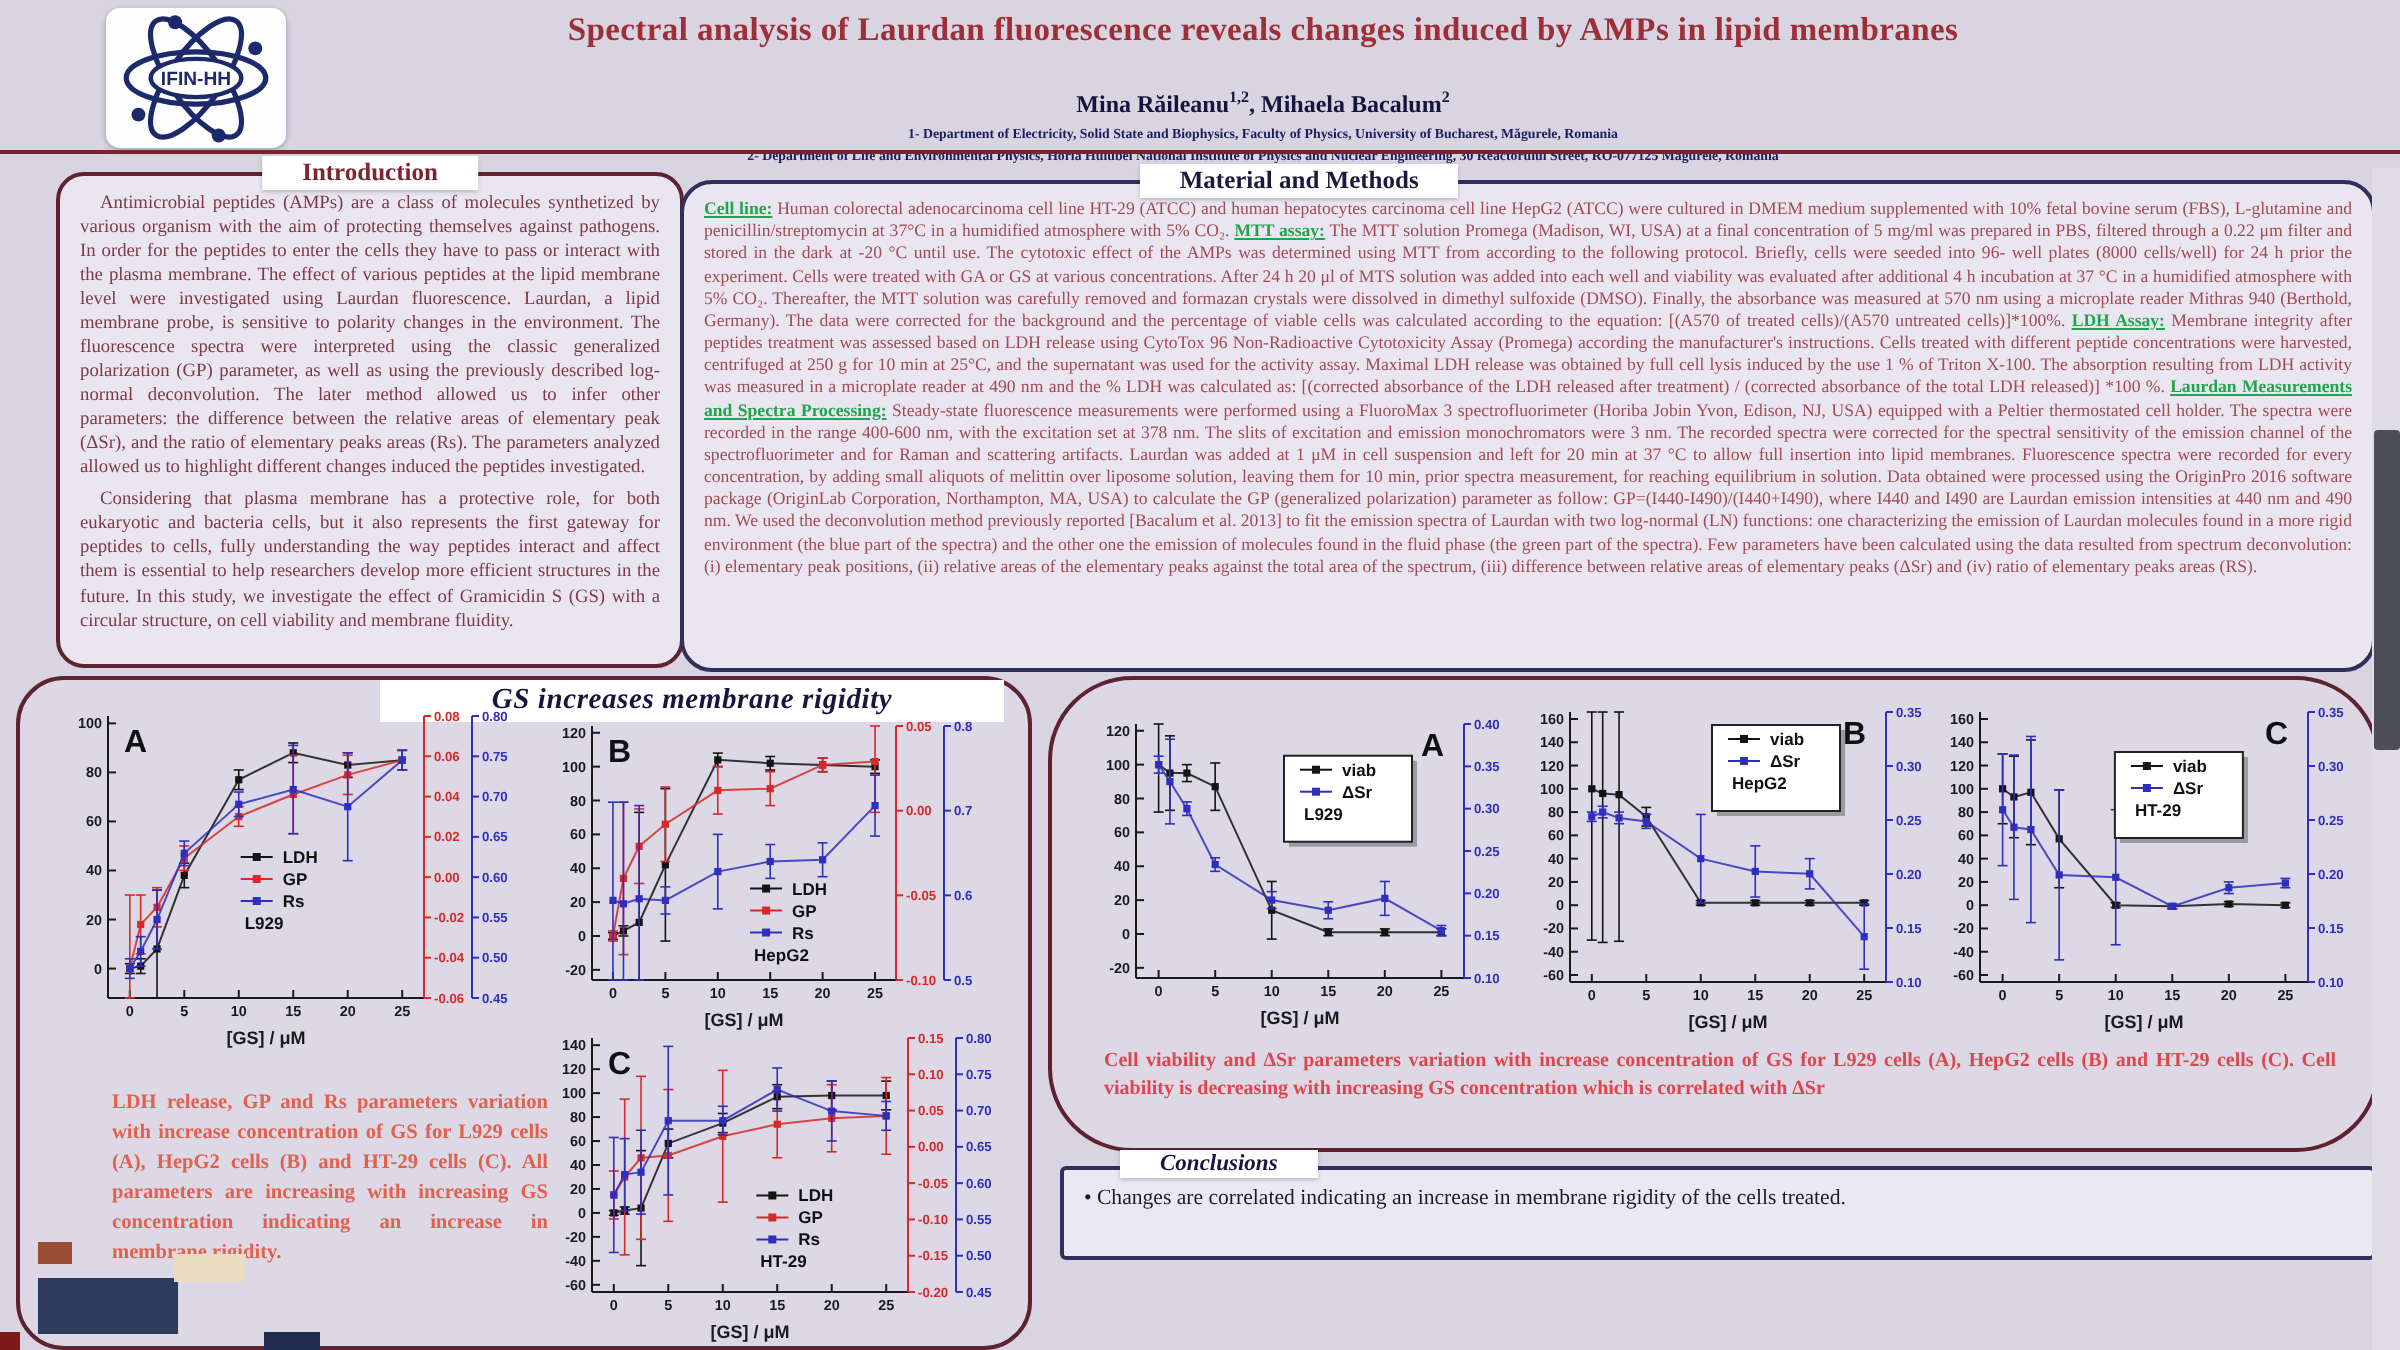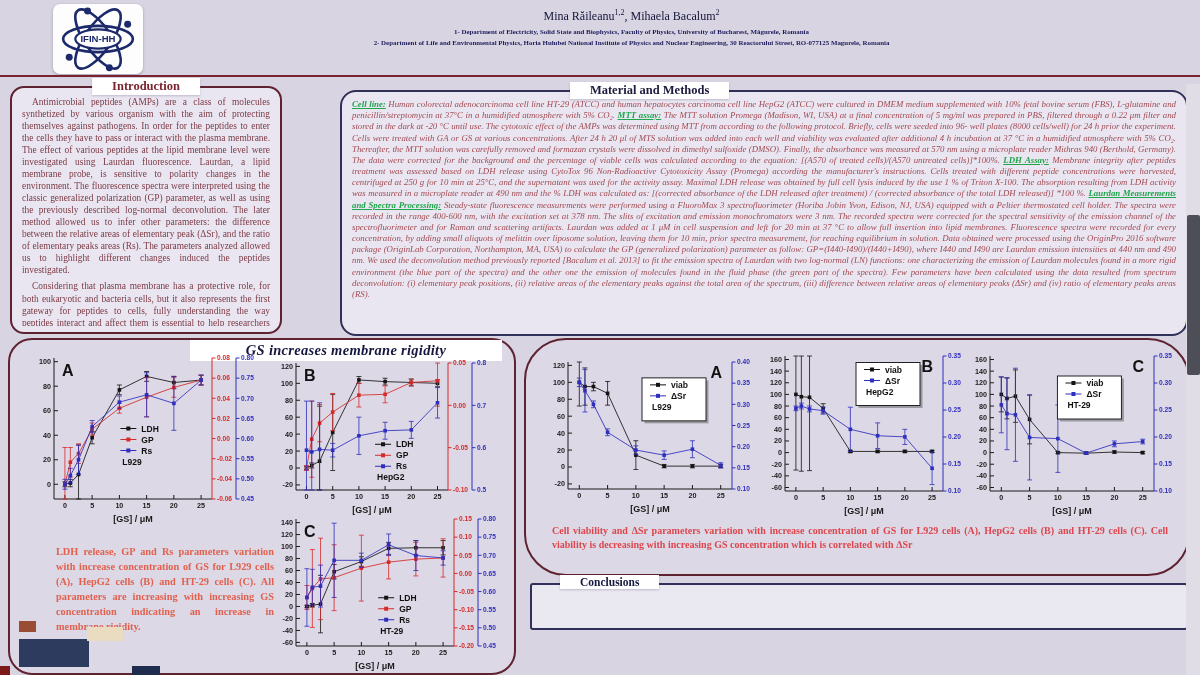--- a/index.html
+++ b/index.html
@@ -5,60 +5,60 @@
   html,body{margin:0;padding:0;}
   .poster{position:relative;width:1200px;height:675px;background:#d9d4e1;overflow:hidden;
           font-family:"Liberation Serif",serif;}
   
   .hdr{position:absolute;left:0;top:0;width:1200px;height:75px;}
   .logo{position:absolute;left:20px;top:4px;width:90px;height:70px;background:#fdfdfd;
         border-radius:7px;box-shadow:0 1px 3px rgba(60,50,90,.35);margin-left:33px;}
   .logo svg{display:block;margin:1px auto 0;}
   .headtext{position:absolute;left:128px;right:65px;top:5px;text-align:center;}
   .title{font-size:16.5px;font-weight:bold;color:#9e2f38;letter-spacing:.2px;}
-  .authors{margin-top:3px;font-size:12px;font-weight:normal;color:#14143c;}
+  .authors{margin-top:19px;font-size:12px;font-weight:bold;color:#14143c;}
   .authors sup{font-size:8px;}
   .affil{margin-top:3px;font-size:6.9px;font-weight:bold;color:#1c1c5e;line-height:1.45;}
   .redline{position:absolute;left:0;top:75px;width:1200px;height:2px;background:#7a2330;}
   
   .panel{position:absolute;box-sizing:border-box;}
   .phead{position:absolute;top:-10px;background:#ffffff;padding:1px 20px;font-weight:bold;
          white-space:nowrap;font-size:12.5px;box-shadow:0 1px 2px rgba(60,50,90,.25);}
   
-  .intro{left:10px;top:86px;width:272px;height:248px;background:#eae6f1;
+  .intro{left:28px;top:86px;width:314px;height:248px;background:#eae6f1;
          border:2.5px solid #5e2230;border-radius:14px;}
   .intro .phead{left:50%;transform:translateX(-50%);color:#7c2430;}
   .intro .body{padding:8px 10px 4px;font-size:9.4px;line-height:1.28;color:#7c3a45;
                text-align:justify;overflow:hidden;height:226px;font-family:Liberation Serif, serif;}
   .intro p{margin:0 0 4px;text-indent:10px;}
   
   .methods{left:340px;top:90px;width:848px;height:246px;background:#eae6f1;
            border:2.5px solid #30305a;border-radius:16px;}
   .methods .phead{left:27%;color:#1a1a3c;}
   .methods .body{padding:7px 10px;font-size:8.8px;line-height:1.27;color:#a04a52;
-                 text-align:justify;overflow:hidden;height:218px;font-style:italic;}
+                 text-align:justify;overflow:hidden;height:218px;}
   .kw{color:#21a54c;font-weight:bold;text-decoration:underline;}
   
   .lres{left:8px;top:338px;width:508px;height:337px;background:#dcd8e5;
         border:2.5px solid #5e2230;border-radius:24px;}
   .lres-title{position:absolute;left:180px;top:0px;width:312px;background:#ffffff;
               text-align:center;font-size:14.5px;font-weight:bold;font-style:italic;
               color:#16163e;padding:2px 0;letter-spacing:.3px;}
   .rres{left:524px;top:338px;width:666px;height:238px;background:#dcd8e5;
         border:2.5px solid #5e2230;border-radius:42px;}
   .chart{position:absolute;}
   .chart svg{display:block;}
   .capL{position:absolute;left:46px;top:205px;width:218px;font-size:10.3px;font-weight:bold;
         color:#e2604e;text-align:justify;line-height:1.45;}
   .capR{position:absolute;left:26px;top:184px;width:616px;font-size:10px;font-weight:bold;
         color:#de464e;text-align:justify;line-height:1.4;}
   
   .conc{left:530px;top:583px;width:658px;height:47px;background:#eae8f1;
         border:2px solid #30305a;border-radius:3px;}
-  .conc .phead{left:28px;color:#16163e;font-size:11.5px;}
+  .conc .phead{left:28px;color:#16163e;font-size:11.5px;font-style:italic;}
   .conc .body{padding:7px 10px 0;font-size:10.8px;color:#1c1c30;line-height:1.45;}
   .bullet::before{content:"• ";}
   .ackn{left:530px;top:637px;width:658px;height:36px;background:#eae8f1;
         border:1.5px solid #8a3a42;border-radius:3px;}
   .ackn .phead{left:22px;color:#16163e;font-size:11.5px;}
   .ackn .body{padding:6px 8px 0;font-size:10.3px;color:#23234e;line-height:1.25;
               text-align:justify;}
   
   .dec{position:absolute;}
   .dec-rust{left:19px;top:621px;width:17px;height:11px;background:#9a4c34;}
@@ -87,20 +87,21 @@
           <circle cx="38" cy="7" r="4" fill="#1c2a6b"></circle>
           <circle cx="84" cy="22" r="4" fill="#1c2a6b"></circle>
           <circle cx="17" cy="60" r="4" fill="#1c2a6b"></circle>
           <circle cx="63" cy="72" r="4" fill="#1c2a6b"></circle>
           <ellipse cx="50" cy="39" rx="26" ry="11" fill="#ffffff" stroke="#1c2a6b" stroke-width="2.5"></ellipse>
           <text x="50" y="43" text-anchor="middle" font-family="Liberation Sans, sans-serif" font-size="11" font-weight="bold" fill="#1c2a6b">IFIN-HH</text>
         </svg>
       </span>
     </div>
     <div class="headtext">
+      <div class="title">Spectral analysis of Laurdan fluorescence reveals changes induced by AMPs in lipid membranes</div>
       <div class="authors"><span>Mina Răileanu</span><sup>1,2</sup><span>, </span><span>Mihaela Bacalum</span><sup>2</sup></div>
       <div class="affil">1- Department of Electricity, Solid State and Biophysics, Faculty of Physics, University of Bucharest, Măgurele, Romania</div>
       <div class="affil" style="margin-top:1px;">2- Department of Life and Environmental Physics, Horia Hulubei National Institute of Physics and Nuclear Engineering, 30 Reactorului Street, RO-077125 Magurele, Romania</div>
     </div>
   </div>
   <div class="redline"></div>
 
   <div class="panel intro">
     <div class="phead">Introduction</div>
     <div class="body">
@@ -1032,20 +1033,21 @@
           <text x="107.44" y="62" font-size="8.5" fill="#111" text-anchor="start" font-weight="bold" font-family="Liberation Sans, sans-serif">HT-29</text>
           <text x="184" y="26" font-size="16" fill="#111" text-anchor="end" font-weight="bold" font-family="Liberation Sans, sans-serif">C</text>
         </svg>
       </div>
     <div class="capR">Cell viability and ΔSr parameters variation with increase concentration of GS for L929 cells (A), HepG2 cells (B) and HT-29 cells (C). Cell viability is decreasing with increasing GS concentration which is correlated with ΔSr</div>
   </div>
 
   <div class="panel conc">
     <div class="phead">Conclusions</div>
     <div class="body">
+      <div class="bullet">Changes are correlated indicating an increase in membrane rigidity of the cells treated.</div>
     </div>
   </div>
 
 
   <div class="dec dec-navy-big"></div>
   <div class="dec dec-rust"></div>
   <div class="dec dec-beige"></div>
   <div class="dec dec-darkred"></div>
   <div class="dec dec-navy-sm"></div>
 

